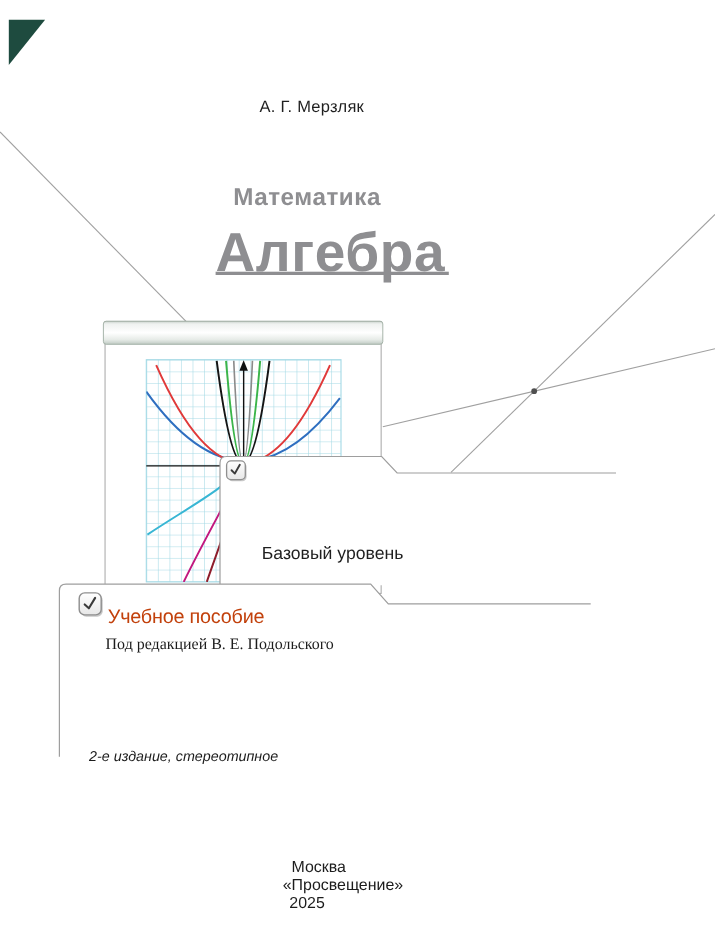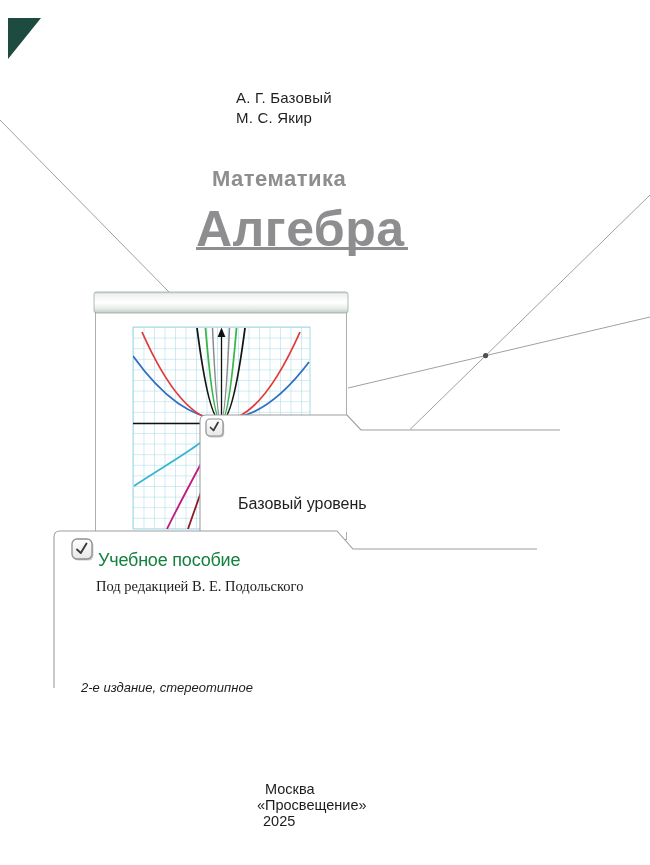--- a/index.html
+++ b/index.html
@@ -11,21 +11,21 @@
   .authors{left:236px;top:88px;font-size:15px;line-height:20.3px;letter-spacing:.2px;color:#1f1f1f;}
   .subject{left:212px;top:168px;font-size:22px;font-weight:bold;letter-spacing:.5px;color:#8e8e91;line-height:1;}
   .title{left:196px;top:204px;font-size:50px;font-weight:bold;letter-spacing:.5px;color:#8e8e91;line-height:1;}
   .title-underline{position:absolute;left:196px;top:247px;width:212px;height:3px;background:#8e8e91;}
 
   .grade{left:232px;top:427px;line-height:1;color:#3bb54a;font-weight:bold;}
   .grade .num{font-size:48px;}
   .grade .word{font-size:28px;margin-left:7px;letter-spacing:.5px;}
   .level{left:238px;top:496px;font-size:16px;line-height:1;color:#1f1f1f;}
 
-  .edition-type{left:98px;top:551px;font-size:18px;line-height:1;letter-spacing:-.2px;color:#15803d;}
+  .edition-type{left:98px;top:551px;font-size:18px;line-height:1;letter-spacing:-.2px;color:#c2410c;}
   .editor{left:96px;top:579px;font-size:14.5px;line-height:1;
           font-family:"Liberation Serif",serif;color:#1c1c1c;}
   .edition-note{left:81px;top:681px;font-size:13px;line-height:1;font-style:italic;color:#1c1c1c;}
 
   .imprint{left:257px;top:737px;font-size:14.5px;line-height:15.8px;color:#1c1c1c;margin-top:45px;}
   .imprint .city{padding-left:8px;}
   .imprint .year{padding-left:6px;}
 </style>
 </head>
 <body>
@@ -94,22 +94,21 @@
       <polyline points="210.5,427.5 213.5,430.5 218,422.5" fill="none" stroke="#3a3a3a" stroke-width="1.7" stroke-linecap="round" stroke-linejoin="round"></polyline>
     </g>
     <g>
       <rect x="73.4" y="540.6" width="20" height="20" rx="5" fill="#c9c9c9"></rect>
       <rect x="72" y="539" width="20" height="20" rx="5" fill="url(#iconGrad)" stroke="#8f8f8f" stroke-width="1.3"></rect>
       <polyline points="77,549.5 80.8,553 86.5,543.5" fill="none" stroke="#3a3a3a" stroke-width="1.9" stroke-linecap="round" stroke-linejoin="round"></polyline>
     </g>
   </svg>
 
   <div class="txt authors">
-    <div>А. Г. Базовый</div>
-    <div>М. С. Якир</div>
+    <div>А. Г. Мерзляк</div>
   </div>
 
   <div class="txt title">Алгебра</div>
   <div class="txt subject">Математика</div>
   <div class="title-underline"></div>
 
   <div class="txt level">Базовый уровень</div>
 
   <div class="txt edition-type">Учебное пособие</div>
   <div class="txt editor">Под редакцией В. Е. Подольского</div>

